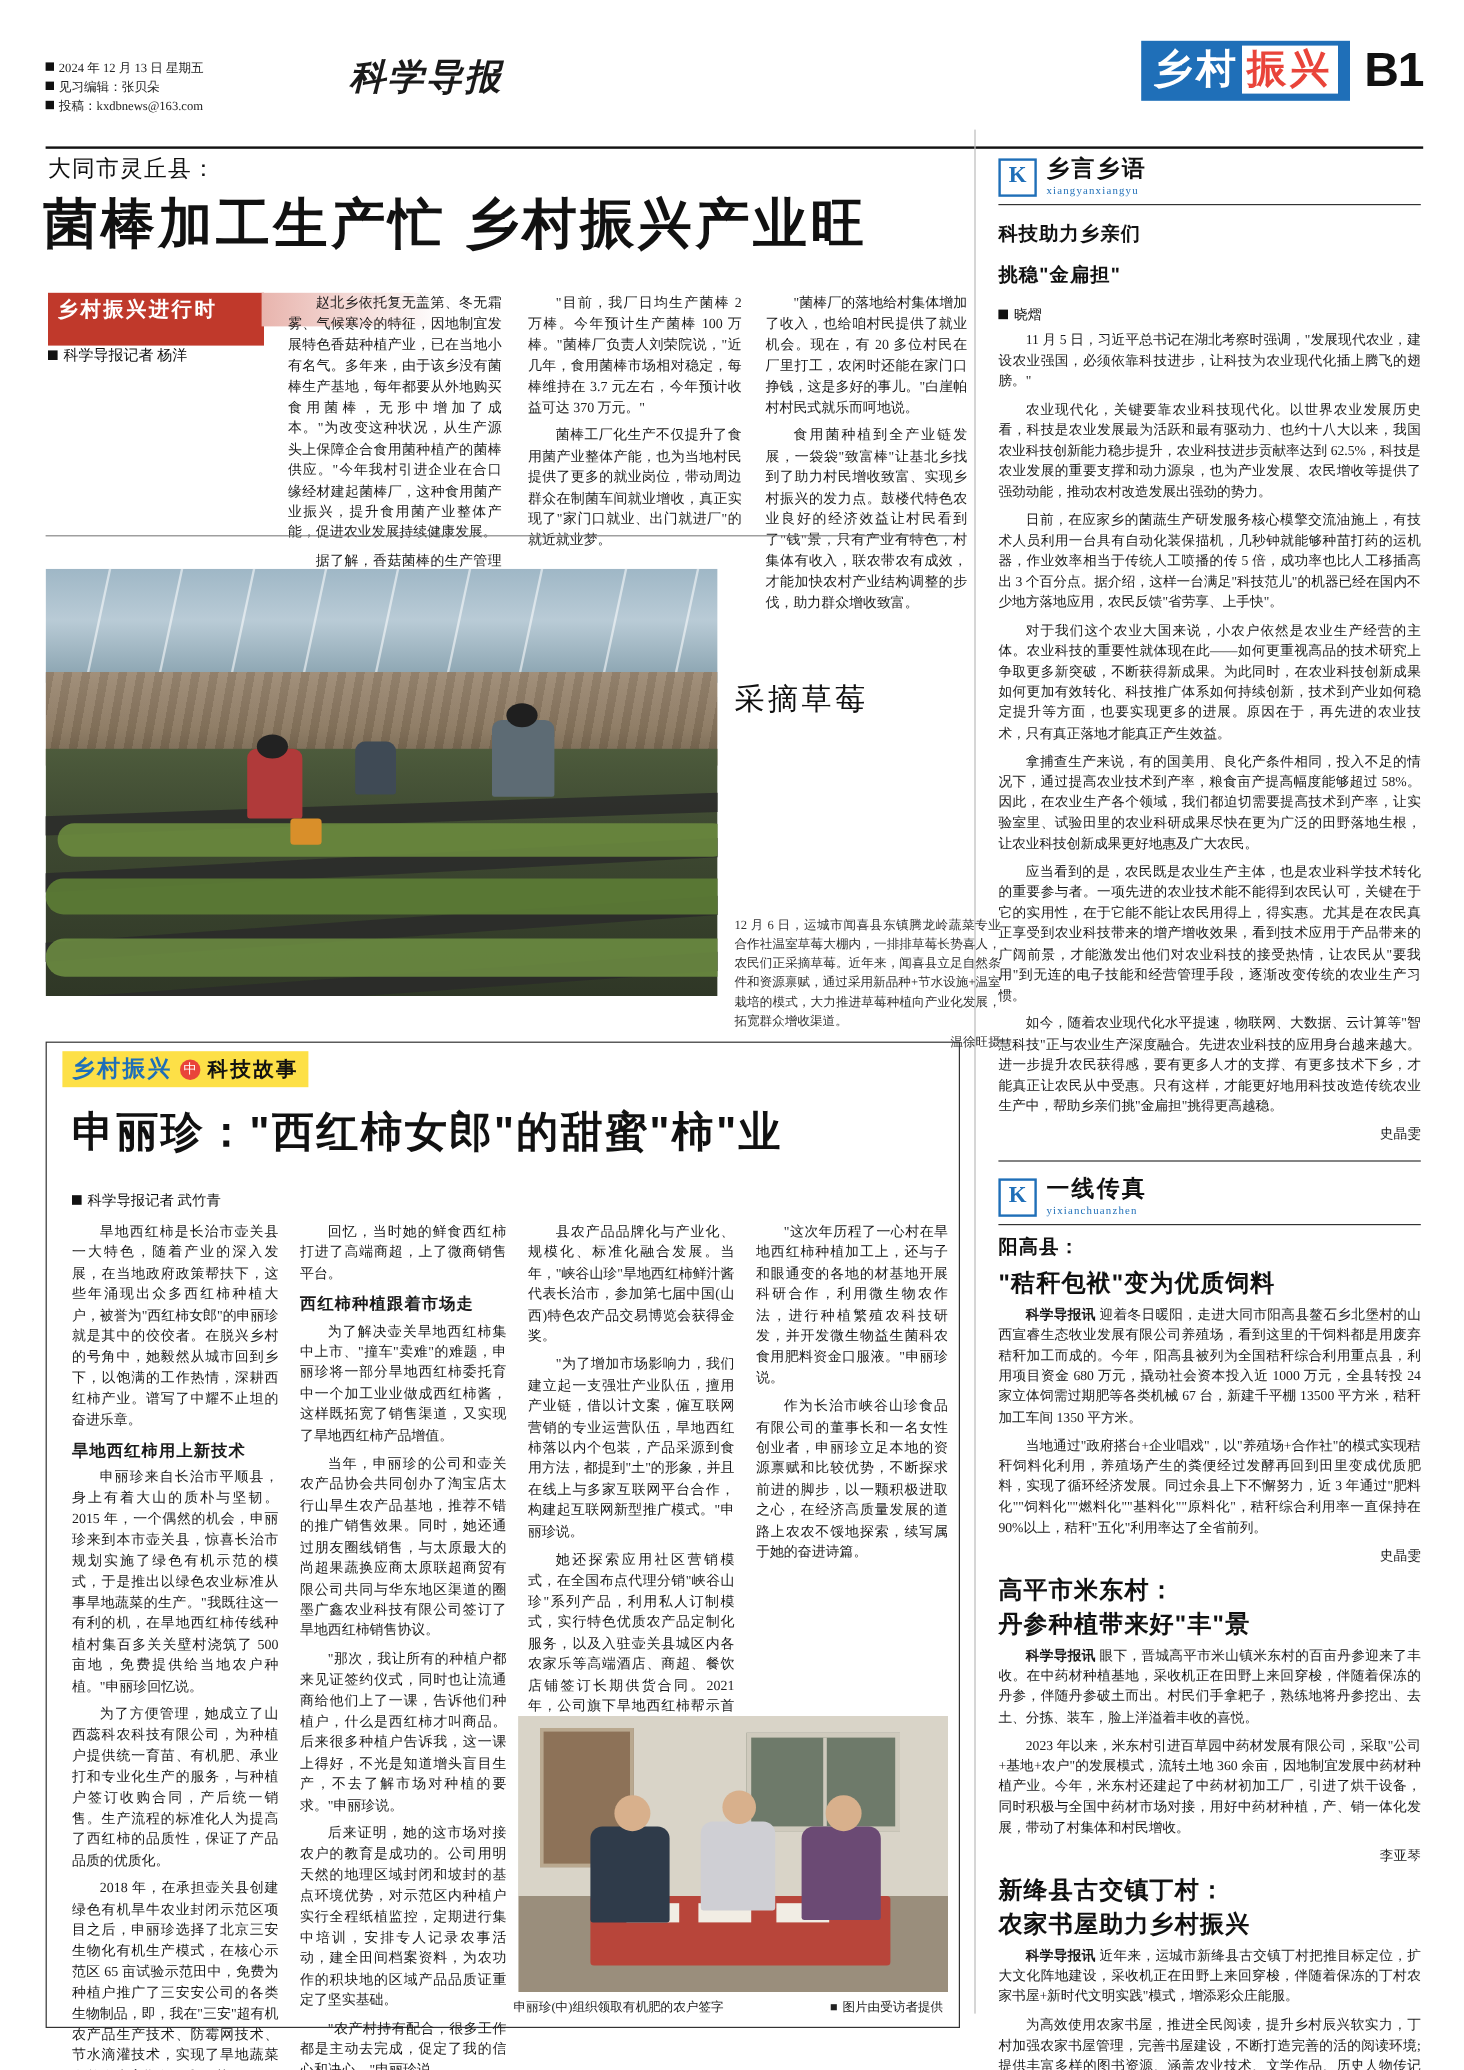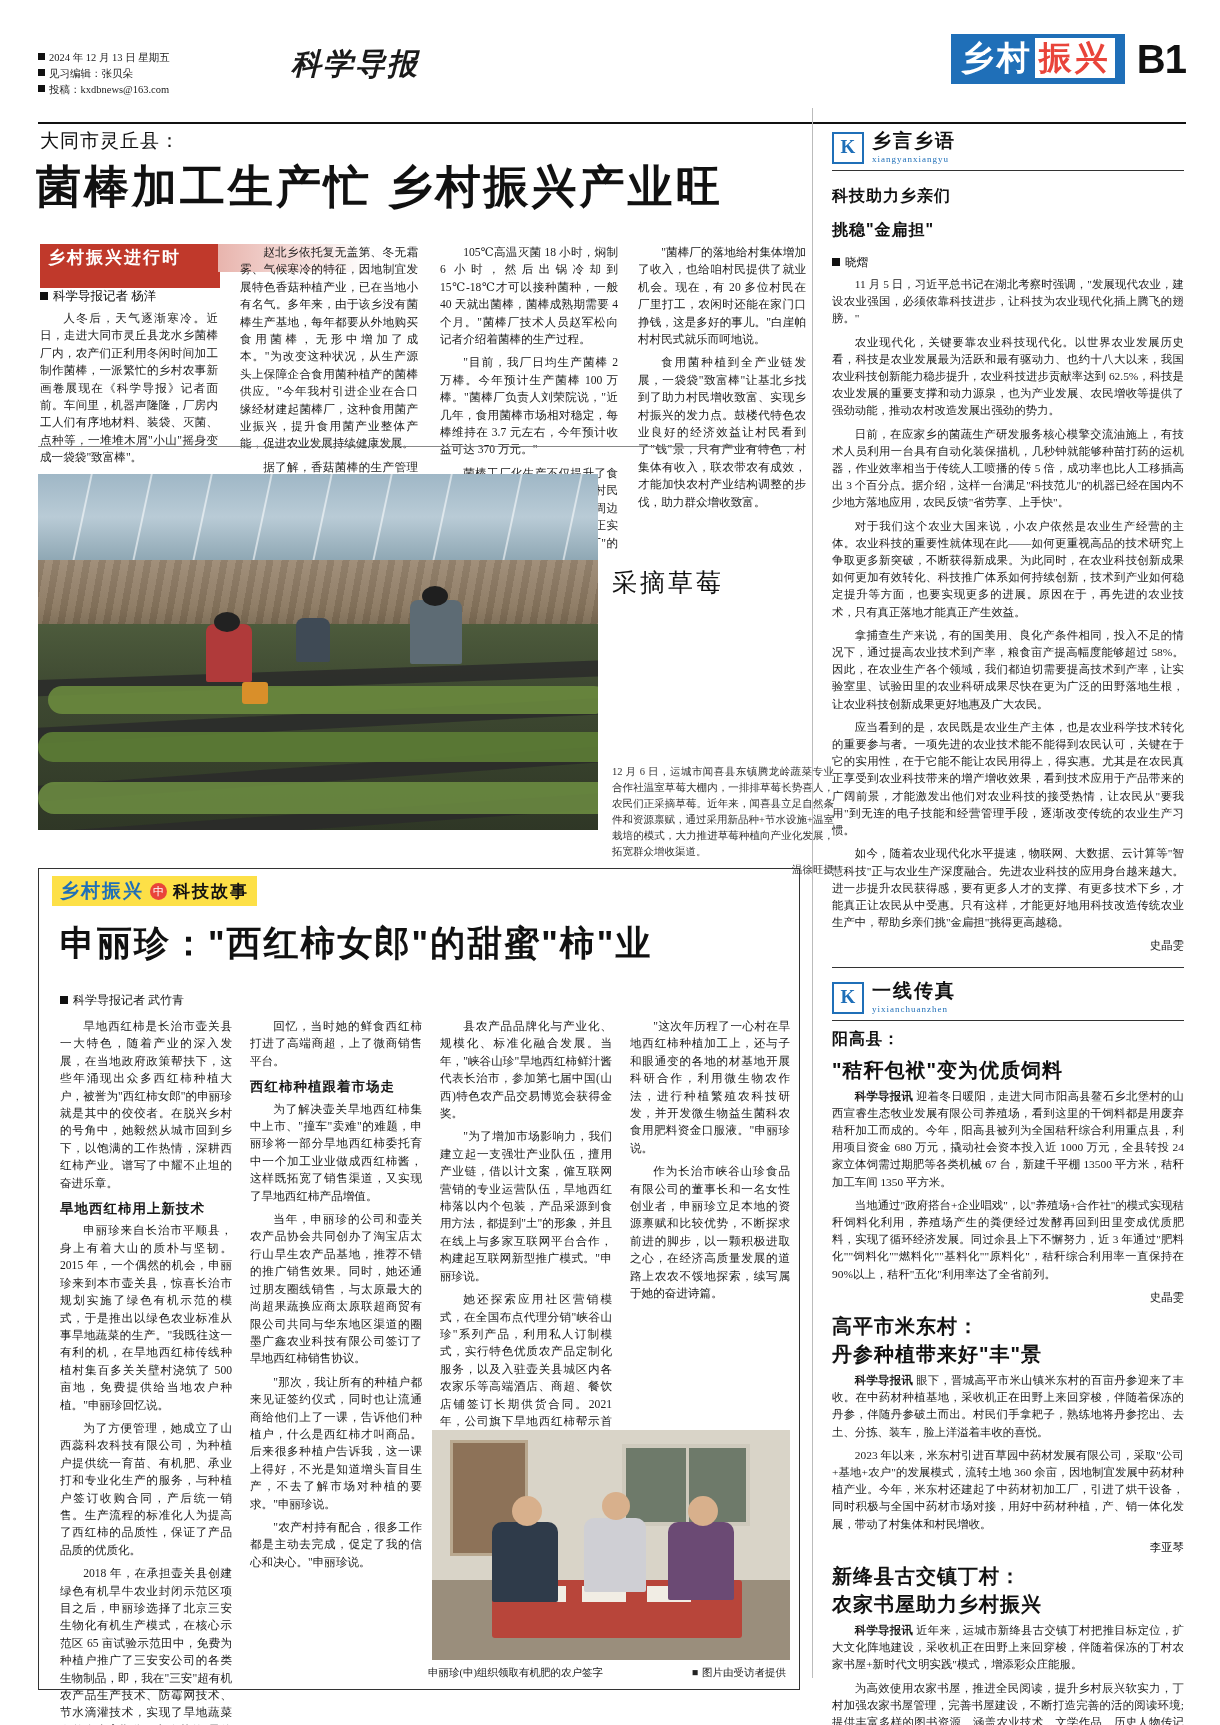--- a/index.html
+++ b/index.html
@@ -134,29 +134,25 @@
   </div>
 
   <div class="vrule" style="left:812px;height:1570px;"></div>
 
   <div class="headline-kicker">大同市灵丘县：</div>
   <div class="headline">菌棒加工生产忙  乡村振兴产业旺</div>
   <div class="tagbar">乡村振兴进行时</div>
   <div class="tagbar-tail"></div>
   <div class="byline"><span class="sq"></span><span>科学导报记者 杨洋</span></div>
 
-  <div class="col" style="left:40px;top:310px;width:178px;">
-    <p>人冬后，天气逐渐寒冷。近日，走进大同市灵丘县龙水乡菌棒厂内，农产们正利用冬闲时间加工制作菌棒，一派繁忙的乡村农事新画卷展现在《科学导报》记者面前。车间里，机器声隆隆，厂房内工人们有序地材料、装袋、灭菌、点种等，一堆堆木屑"小山"摇身变成一袋袋"致富棒"。</p>
-  </div>
   <div class="col" style="left:240px;top:244px;width:178px;">
     <p>赵北乡依托复无盖第、冬无霜雾、气候寒冷的特征，因地制宜发展特色香菇种植产业，已在当地小有名气。多年来，由于该乡没有菌棒生产基地，每年都要从外地购买食用菌棒，无形中增加了成本。"为改变这种状况，从生产源头上保障企合食用菌种植产的菌棒供应。"今年我村引进企业在合口缘经材建起菌棒厂，这种食用菌产业振兴，提升食用菌产业整体产能，促进农业发展持续健康发展。</p>
     <p>据了解，香菇菌棒的生产管理经过多道工序，每道程序对成品率都有着至关重要的作用，必须严格按照技术要求进行。"进厂后第一步是预湿、搅拌、制棒、高温灭菌，用</p>
   </div>
   <div class="col" style="left:440px;top:244px;width:178px;">
-    <p>105℃高温灭菌 18 小时，焖制 6 小时，然后出锅冷却到 15℃-18℃才可以接种菌种，一般 40 天就出菌棒，菌棒成熟期需要 4 个月。"菌棒厂技术人员赵军松向记者介绍着菌棒的生产过程。</p>
     <p>"目前，我厂日均生产菌棒 2 万棒。今年预计生产菌棒 100 万棒。"菌棒厂负责人刘荣院说，"近几年，食用菌棒市场相对稳定，每棒维持在 3.7 元左右，今年预计收益可达 370 万元。"</p>
     <p>菌棒工厂化生产不仅提升了食用菌产业整体产能，也为当地村民提供了更多的就业岗位，带动周边群众在制菌车间就业增收，真正实现了"家门口就业、出门就进厂"的就近就业梦。</p>
   </div>
   <div class="col" style="left:638px;top:244px;width:168px;">
     <p>"菌棒厂的落地给村集体增加了收入，也给咱村民提供了就业机会。现在，有 20 多位村民在厂里打工，农闲时还能在家门口挣钱，这是多好的事儿。"白崖帕村村民式就乐而呵地说。</p>
     <p>食用菌种植到全产业链发展，一袋袋"致富棒"让基北乡找到了助力村民增收致富、实现乡村振兴的发力点。鼓楼代特色农业良好的经济效益让村民看到了"钱"景，只有产业有特色，村集体有收入，联农带农有成效，才能加快农村产业结构调整的步伐，助力群众增收致富。</p>
   </div>
 
   <div style="position:absolute;left:38px;top:446px;width:760px;border-top:1px solid #888;"></div>
 
@@ -212,20 +208,21 @@
     <p>2018 年，在承担壶关县创建绿色有机旱牛农业封闭示范区项目之后，申丽珍选择了北京三安生物化有机生产模式，在核心示范区 65 亩试验示范田中，免费为种植户推广了三安安公司的各类生物制品，即，我在"三安"超有机农产品生产技术、防霉网技术、节水滴灌技术，实现了旱地蔬菜在整个生育期化肥和农药的"零使用"，颠覆了旱地西红柿的传生长产模式。</p>
 
   </div>
 
   <div class="col" style="left:250px;top:1018px;width:172px;">
     <p>回忆，当时她的鲜食西红柿打进了高端商超，上了微商销售平台。</p>
     <div class="sub-h">西红柿种植跟着市场走</div>
     <p>为了解决壶关旱地西红柿集中上市、"撞车"卖难"的难题，申丽珍将一部分旱地西红柿委托育中一个加工业业做成西红柿酱，这样既拓宽了销售渠道，又实现了旱地西红柿产品增值。</p>
     <p>当年，申丽珍的公司和壶关农产品协会共同创办了淘宝店太行山旱生农产品基地，推荐不错的推广销售效果。同时，她还通过朋友圈线销售，与太原最大的尚超果蔬换应商太原联超商贸有限公司共同与华东地区渠道的圈墨广鑫农业科技有限公司签订了旱地西红柿销售协议。</p>
     <p>"那次，我让所有的种植户都来见证签约仪式，同时也让流通商给他们上了一课，告诉他们种植户，什么是西红柿才叫商品。后来很多种植户告诉我，这一课上得好，不光是知道增头盲目生产，不去了解市场对种植的要求。"申丽珍说。</p>
+    <p>后来证明，她的这市场对接农户的教育是成功的。公司用明天然的地理区域封闭和坡封的基点环境优势，对示范区内种植户实行全程纸植监控，定期进行集中培训，安排专人记录农事活动，建全田间档案资料，为农功作的积块地的区域产品品质证重定了坚实基础。</p>
     <p>"农产村持有配合，很多工作都是主动去完成，促定了我的信心和决心。"申丽珍说。</p>
 
   </div>
 
   <div class="col" style="left:440px;top:1018px;width:172px;">
     <p>县农产品品牌化与产业化、规模化、标准化融合发展。当年，"峡谷山珍"旱地西红柿鲜汁酱代表长治市，参加第七届中国(山西)特色农产品交易博览会获得金奖。</p>
     <p>"为了增加市场影响力，我们建立起一支强壮产业队伍，擅用产业链，借以计文案，僱互联网营销的专业运营队伍，旱地西红柿落以内个包装，产品采源到食用方法，都提到"土"的形象，并且在线上与多家互联网平台合作，构建起互联网新型推广模式。"申丽珍说。</p>
     <p>她还探索应用社区营销模式，在全国布点代理分销"峡谷山珍"系列产品，利用私人订制模式，实行特色优质农产品定制化服务，以及入驻壶关县城区内各农家乐等高端酒店、商超、餐饮店铺签订长期供货合同。2021 年，公司旗下旱地西红柿帮示首年的销量达到 200 多万元，成功带动周边 200 余户群众稳定就业增收。</p>
   </div>
 

